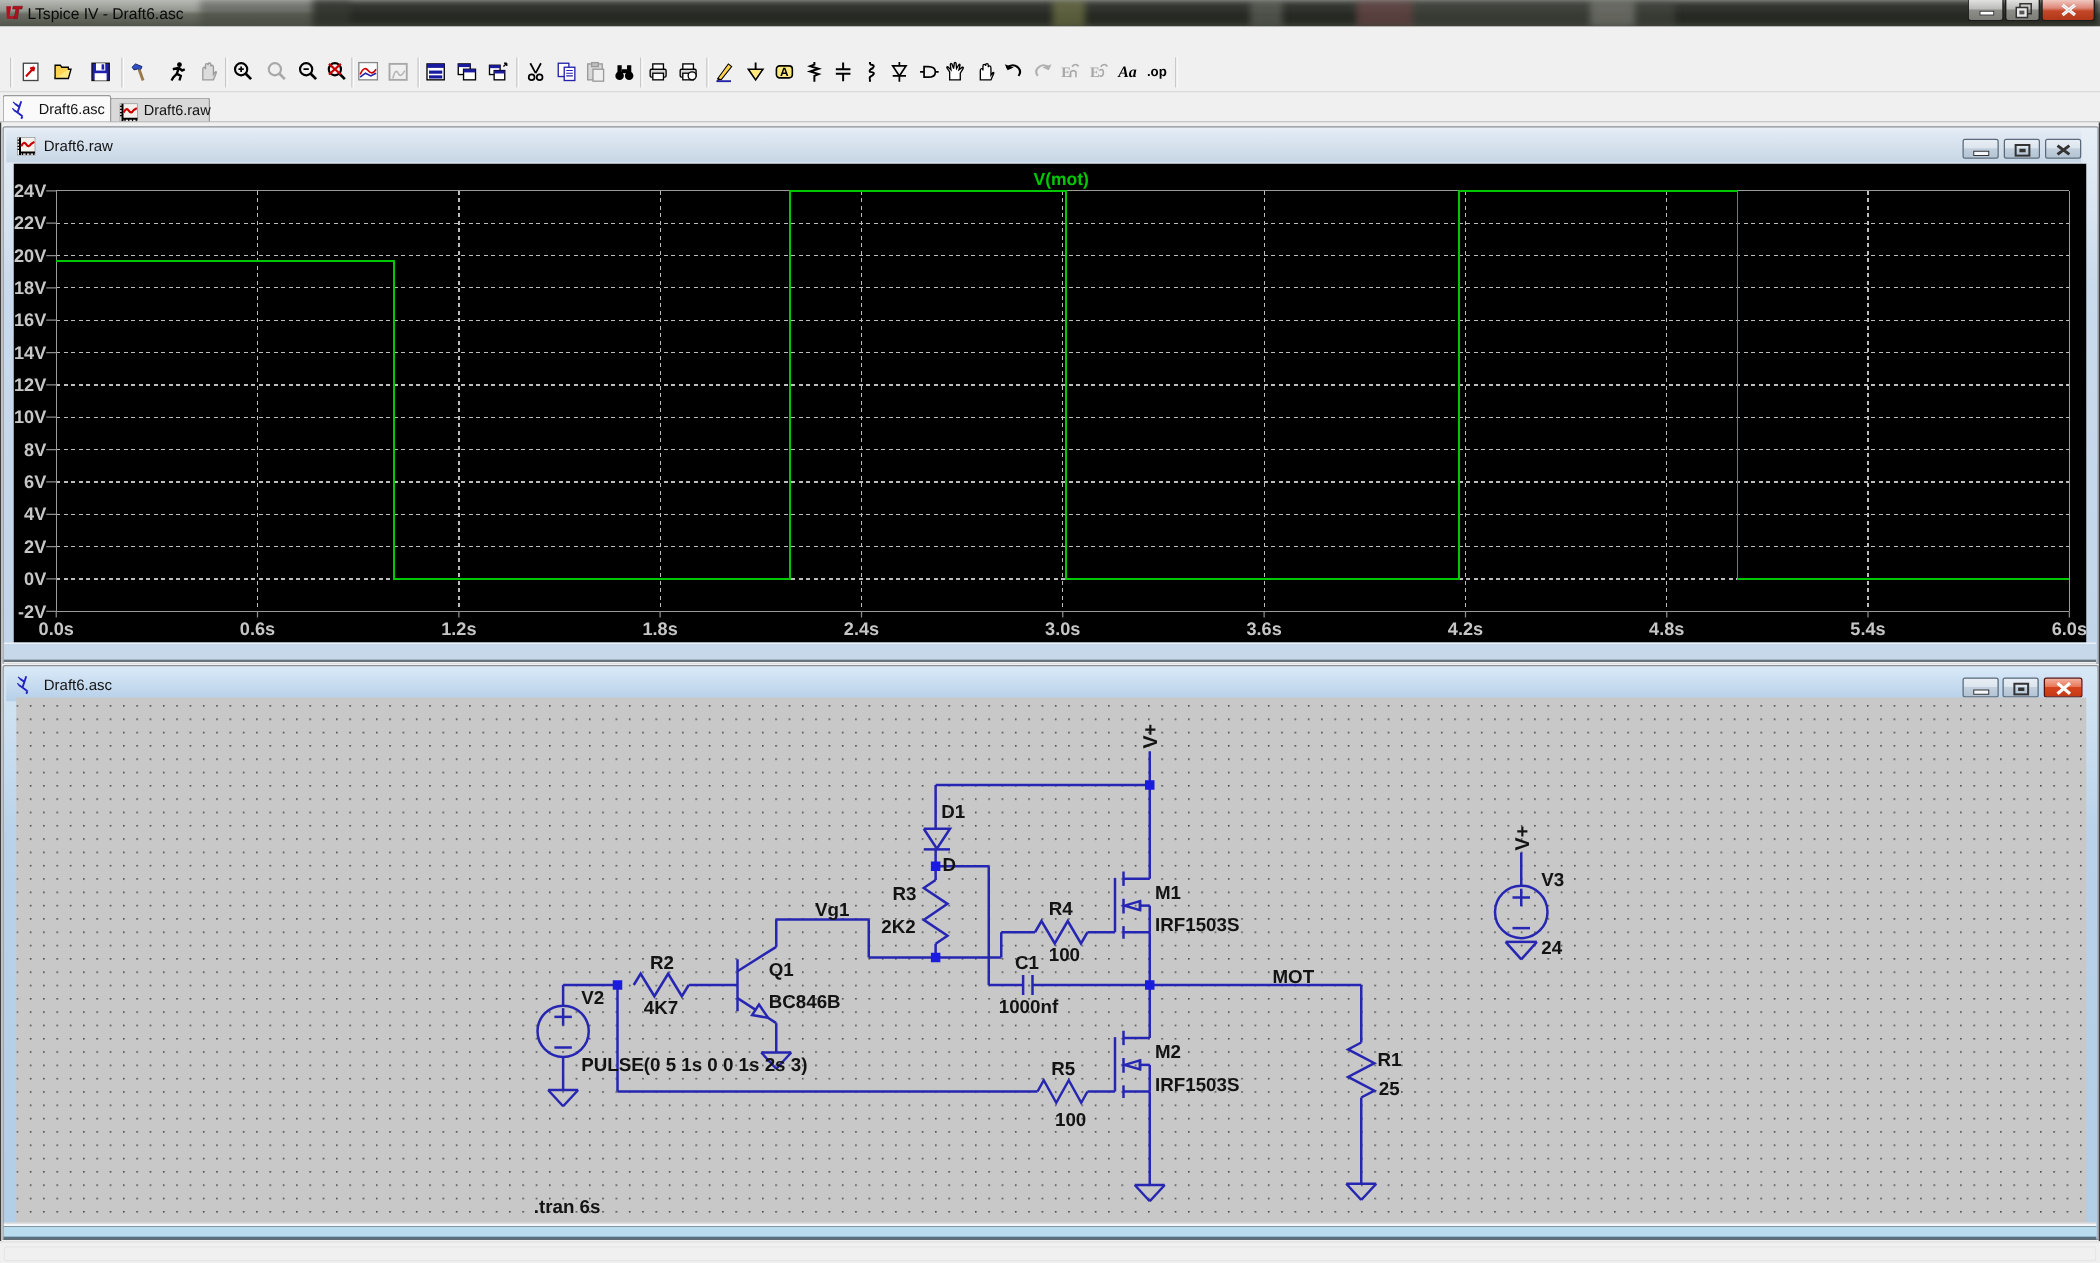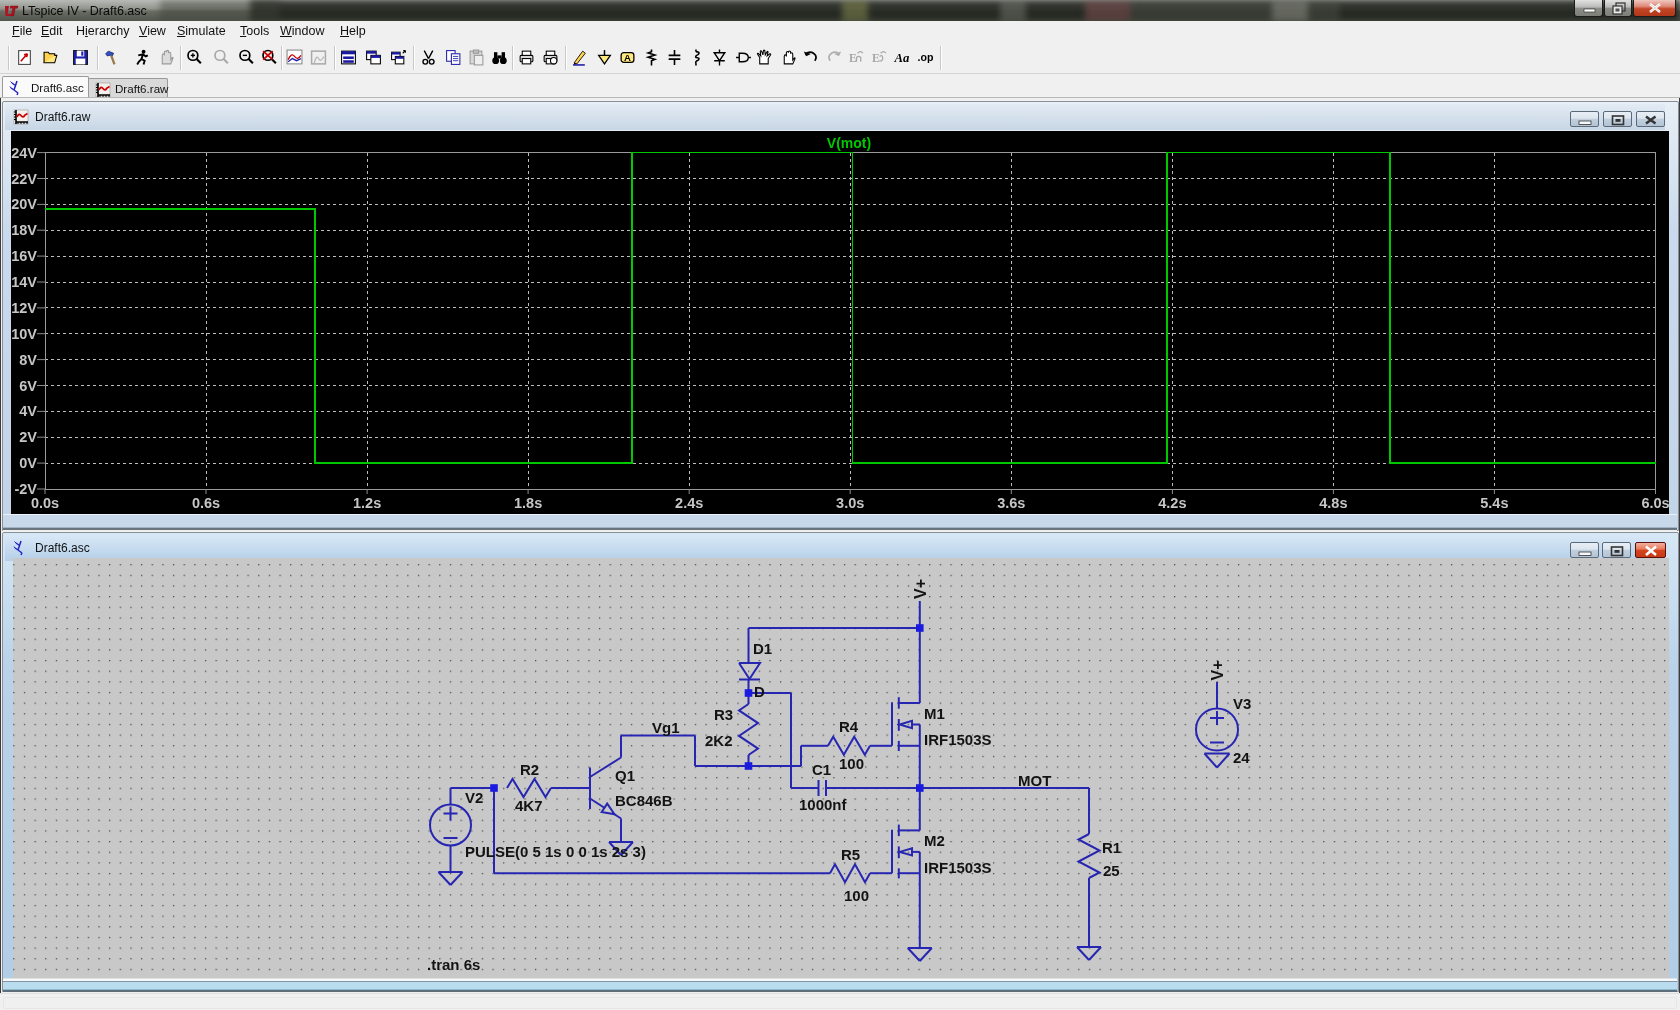--- a/index.html
+++ b/index.html
@@ -59,30 +59,20 @@
         </svg></div>
       <div class="capbtn" style="left:1604px;width:28px;background:linear-gradient(#e2e2e0 0%,#babab8 45%,#8e8e8a 50%,#7e7e78 100%)"><svg width="28" height="17">
           <rect x="11" y="3" width="9" height="8" fill="none" stroke="#333" stroke-width="1.2"></rect>
           <rect x="8" y="6" width="9" height="8" fill="#e8e8e8" stroke="#333" stroke-width="1.2"></rect>
           <rect x="10.5" y="8.5" width="4" height="3" fill="#555"></rect>
         </svg></div>
       <div class="capbtn" style="left:1633px;width:43px;background:linear-gradient(#f0c8c0 0%,#dd8878 40%,#c44628 55%,#b03818 100%)"><svg width="43" height="17">
           <path d="M16 4 L26 12 M26 4 L16 12" stroke="#fff" stroke-width="2.6"></path>
           <path d="M16 4 L26 12 M26 4 L16 12" stroke="#333" stroke-width="0.6" fill="none" opacity="0.3"></path>
         </svg></div>
-    </div>
-    <div id="menubar">
-      <span style="left:12px"><u>F</u>ile</span>
-      <span style="left:41px"><u>E</u>dit</span>
-      <span style="left:76px">H<u>i</u>erarchy</span>
-      <span style="left:139px"><u>V</u>iew</span>
-      <span style="left:177px"><u>S</u>imulate</span>
-      <span style="left:240px"><u>T</u>ools</span>
-      <span style="left:280px"><u>W</u>indow</span>
-      <span style="left:340px"><u>H</u>elp</span>
     </div>
     <div id="toolbar">
       <div class="tsep" style="left:8px"></div>
       <div class="tsep" style="left:97px"></div>
       <div class="tsep" style="left:180px"></div>
       <div class="tsep" style="left:281px"></div>
       <div class="tsep" style="left:334px"></div>
       <div class="tsep" style="left:413px"></div>
       <div class="tsep" style="left:512px"></div>
       <div class="tsep" style="left:565px"></div>

